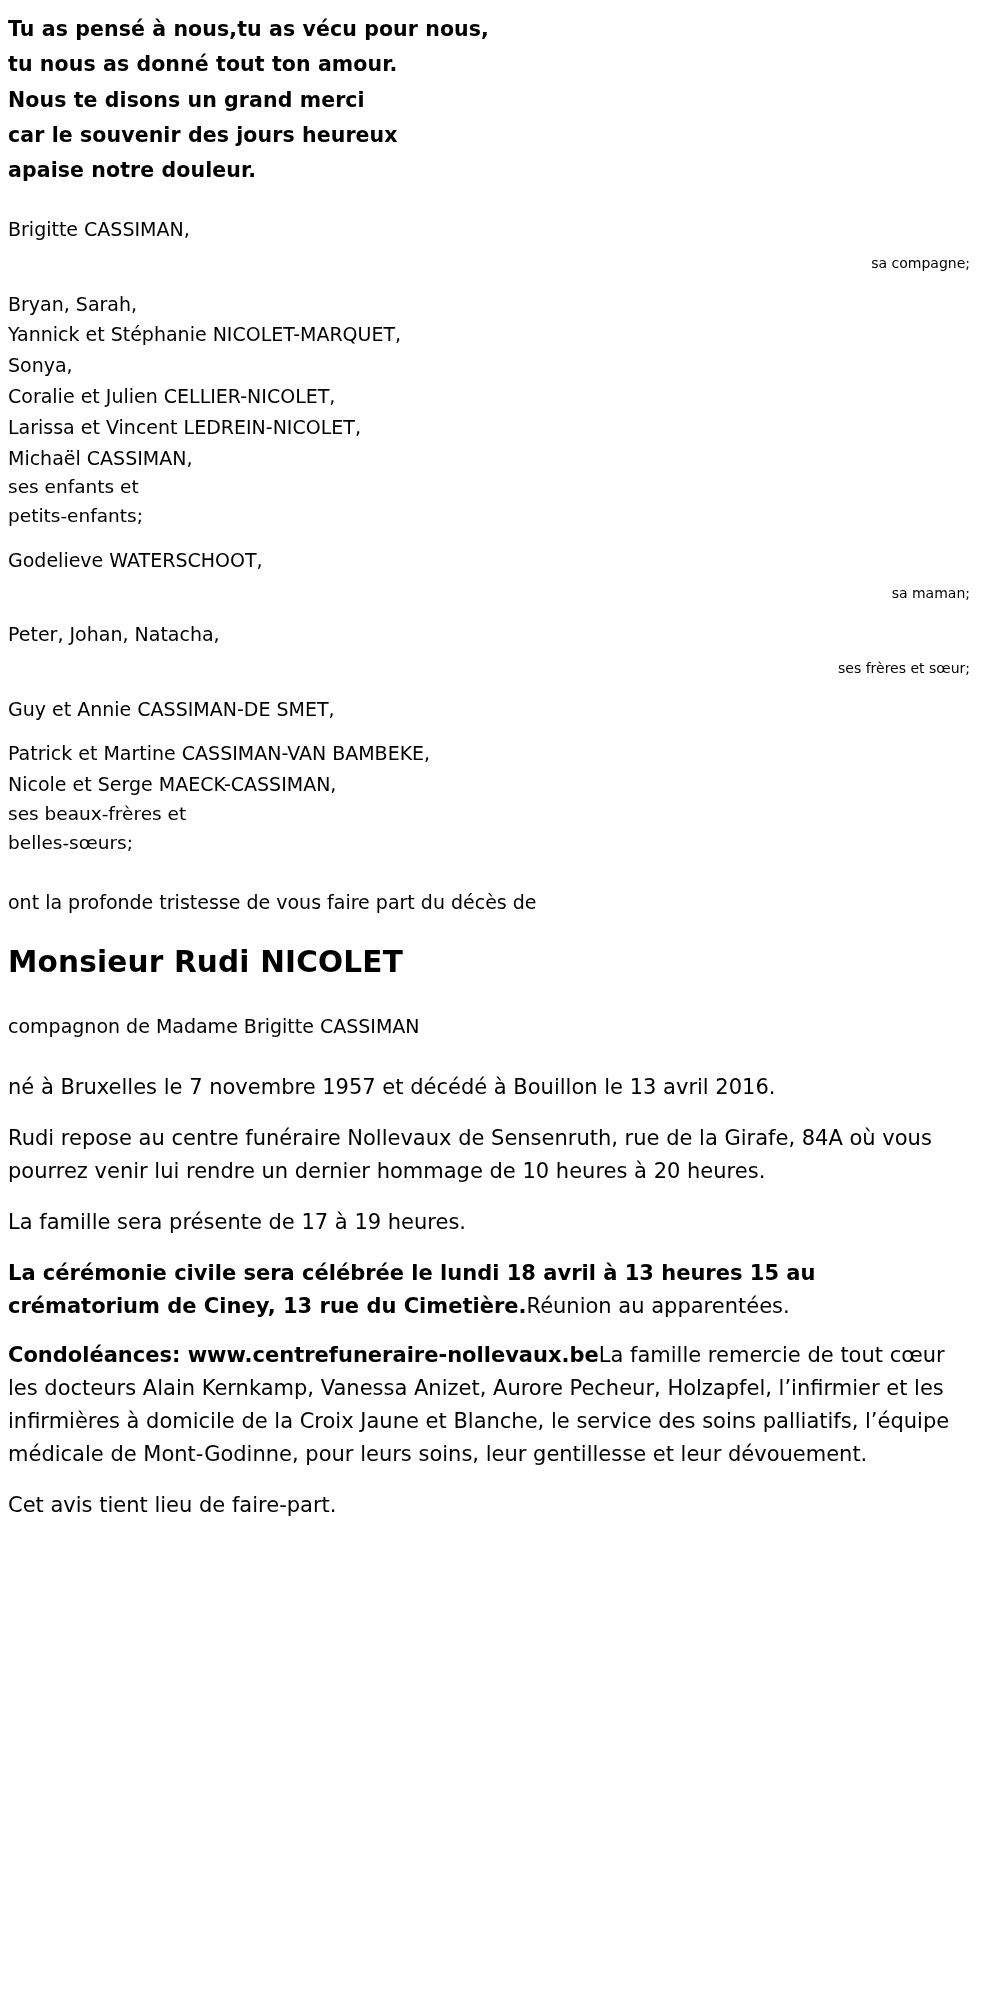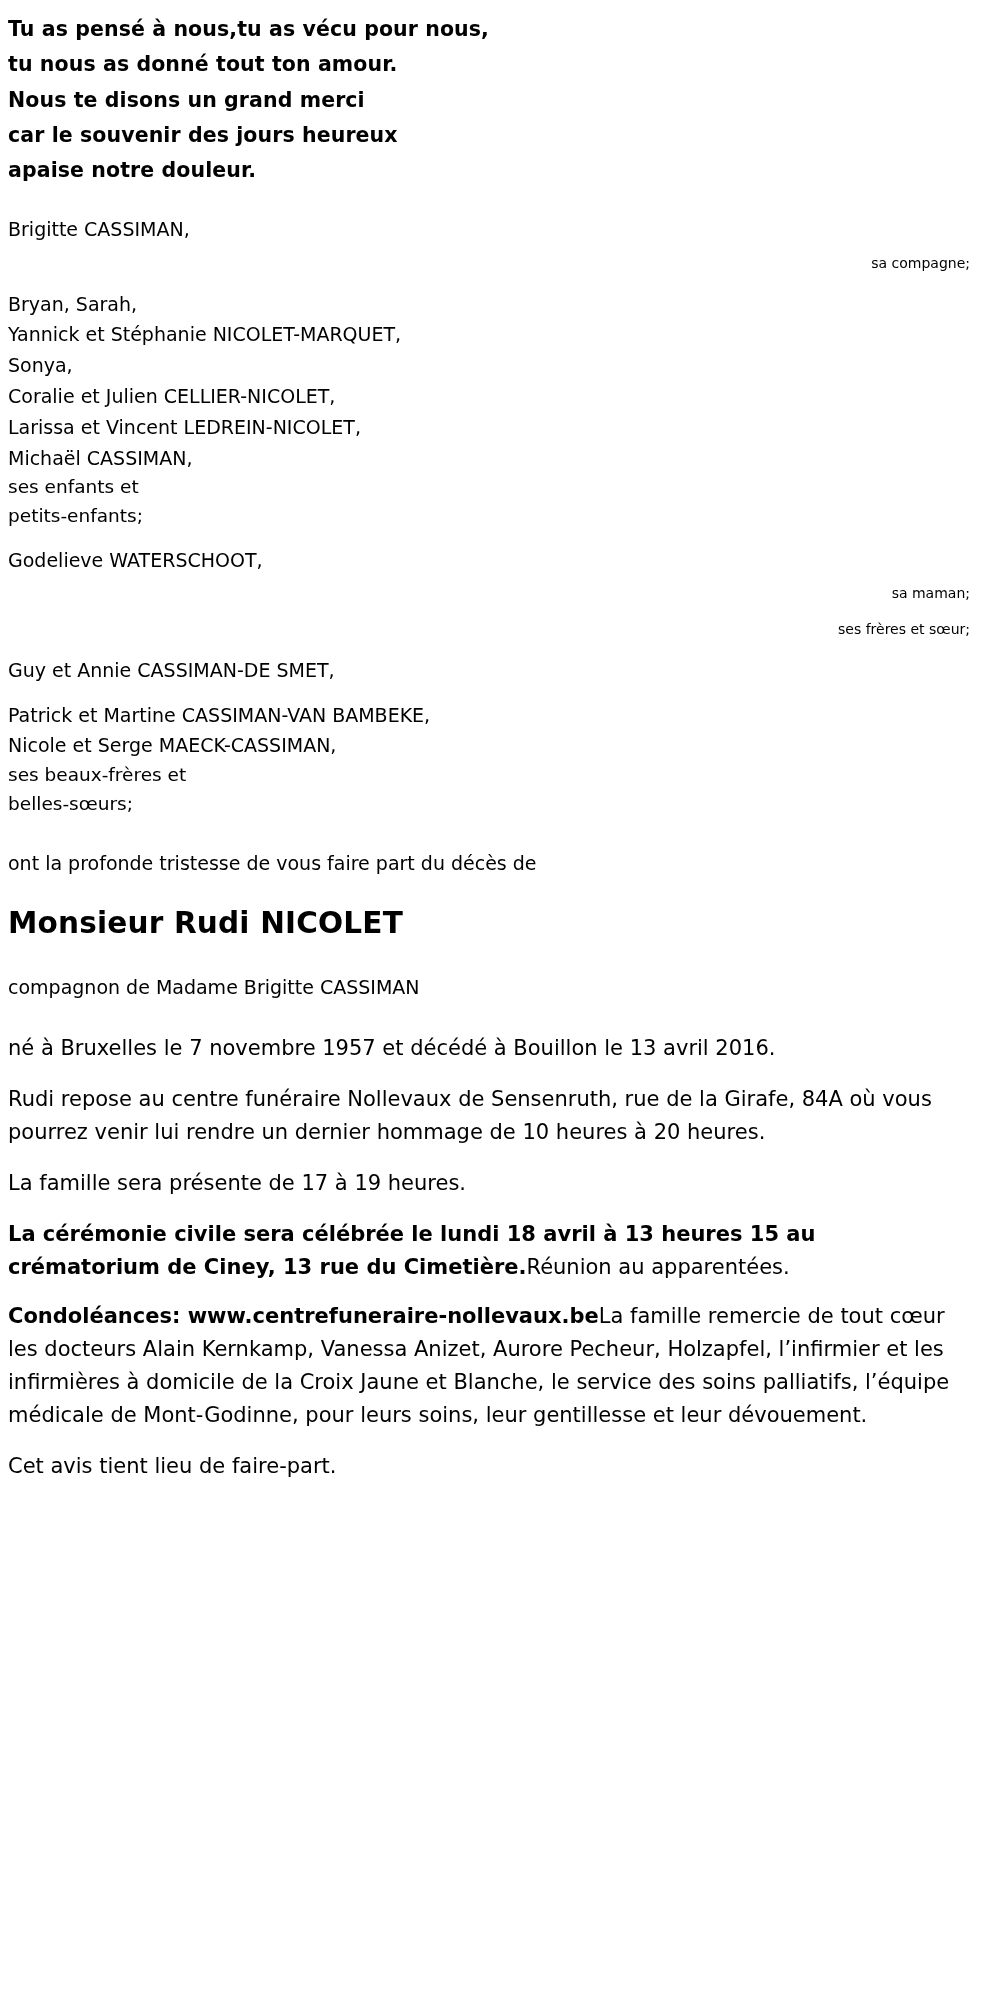--- a/index.html
+++ b/index.html
@@ -140,20 +140,23 @@
     </div>
 
     <div class="fam-group">
       <div class="fam-names">
         <div class="name-line">Godelieve WATERSCHOOT,</div>
       </div>
       <div class="relation">sa maman;</div>
     </div>
 
     <div class="fam-group">
+      <div class="fam-names">
+        <div class="name-line">Peter, Johan, Natacha,</div>
+      </div>
       <div class="relation">ses frères et sœur;</div>
     </div>
 
     <div class="fam-group">
       <div class="fam-names">
         <div class="name-line">Guy et Annie CASSIMAN-DE SMET,</div>
       </div>
     </div>
 
     <div class="fam-group">

